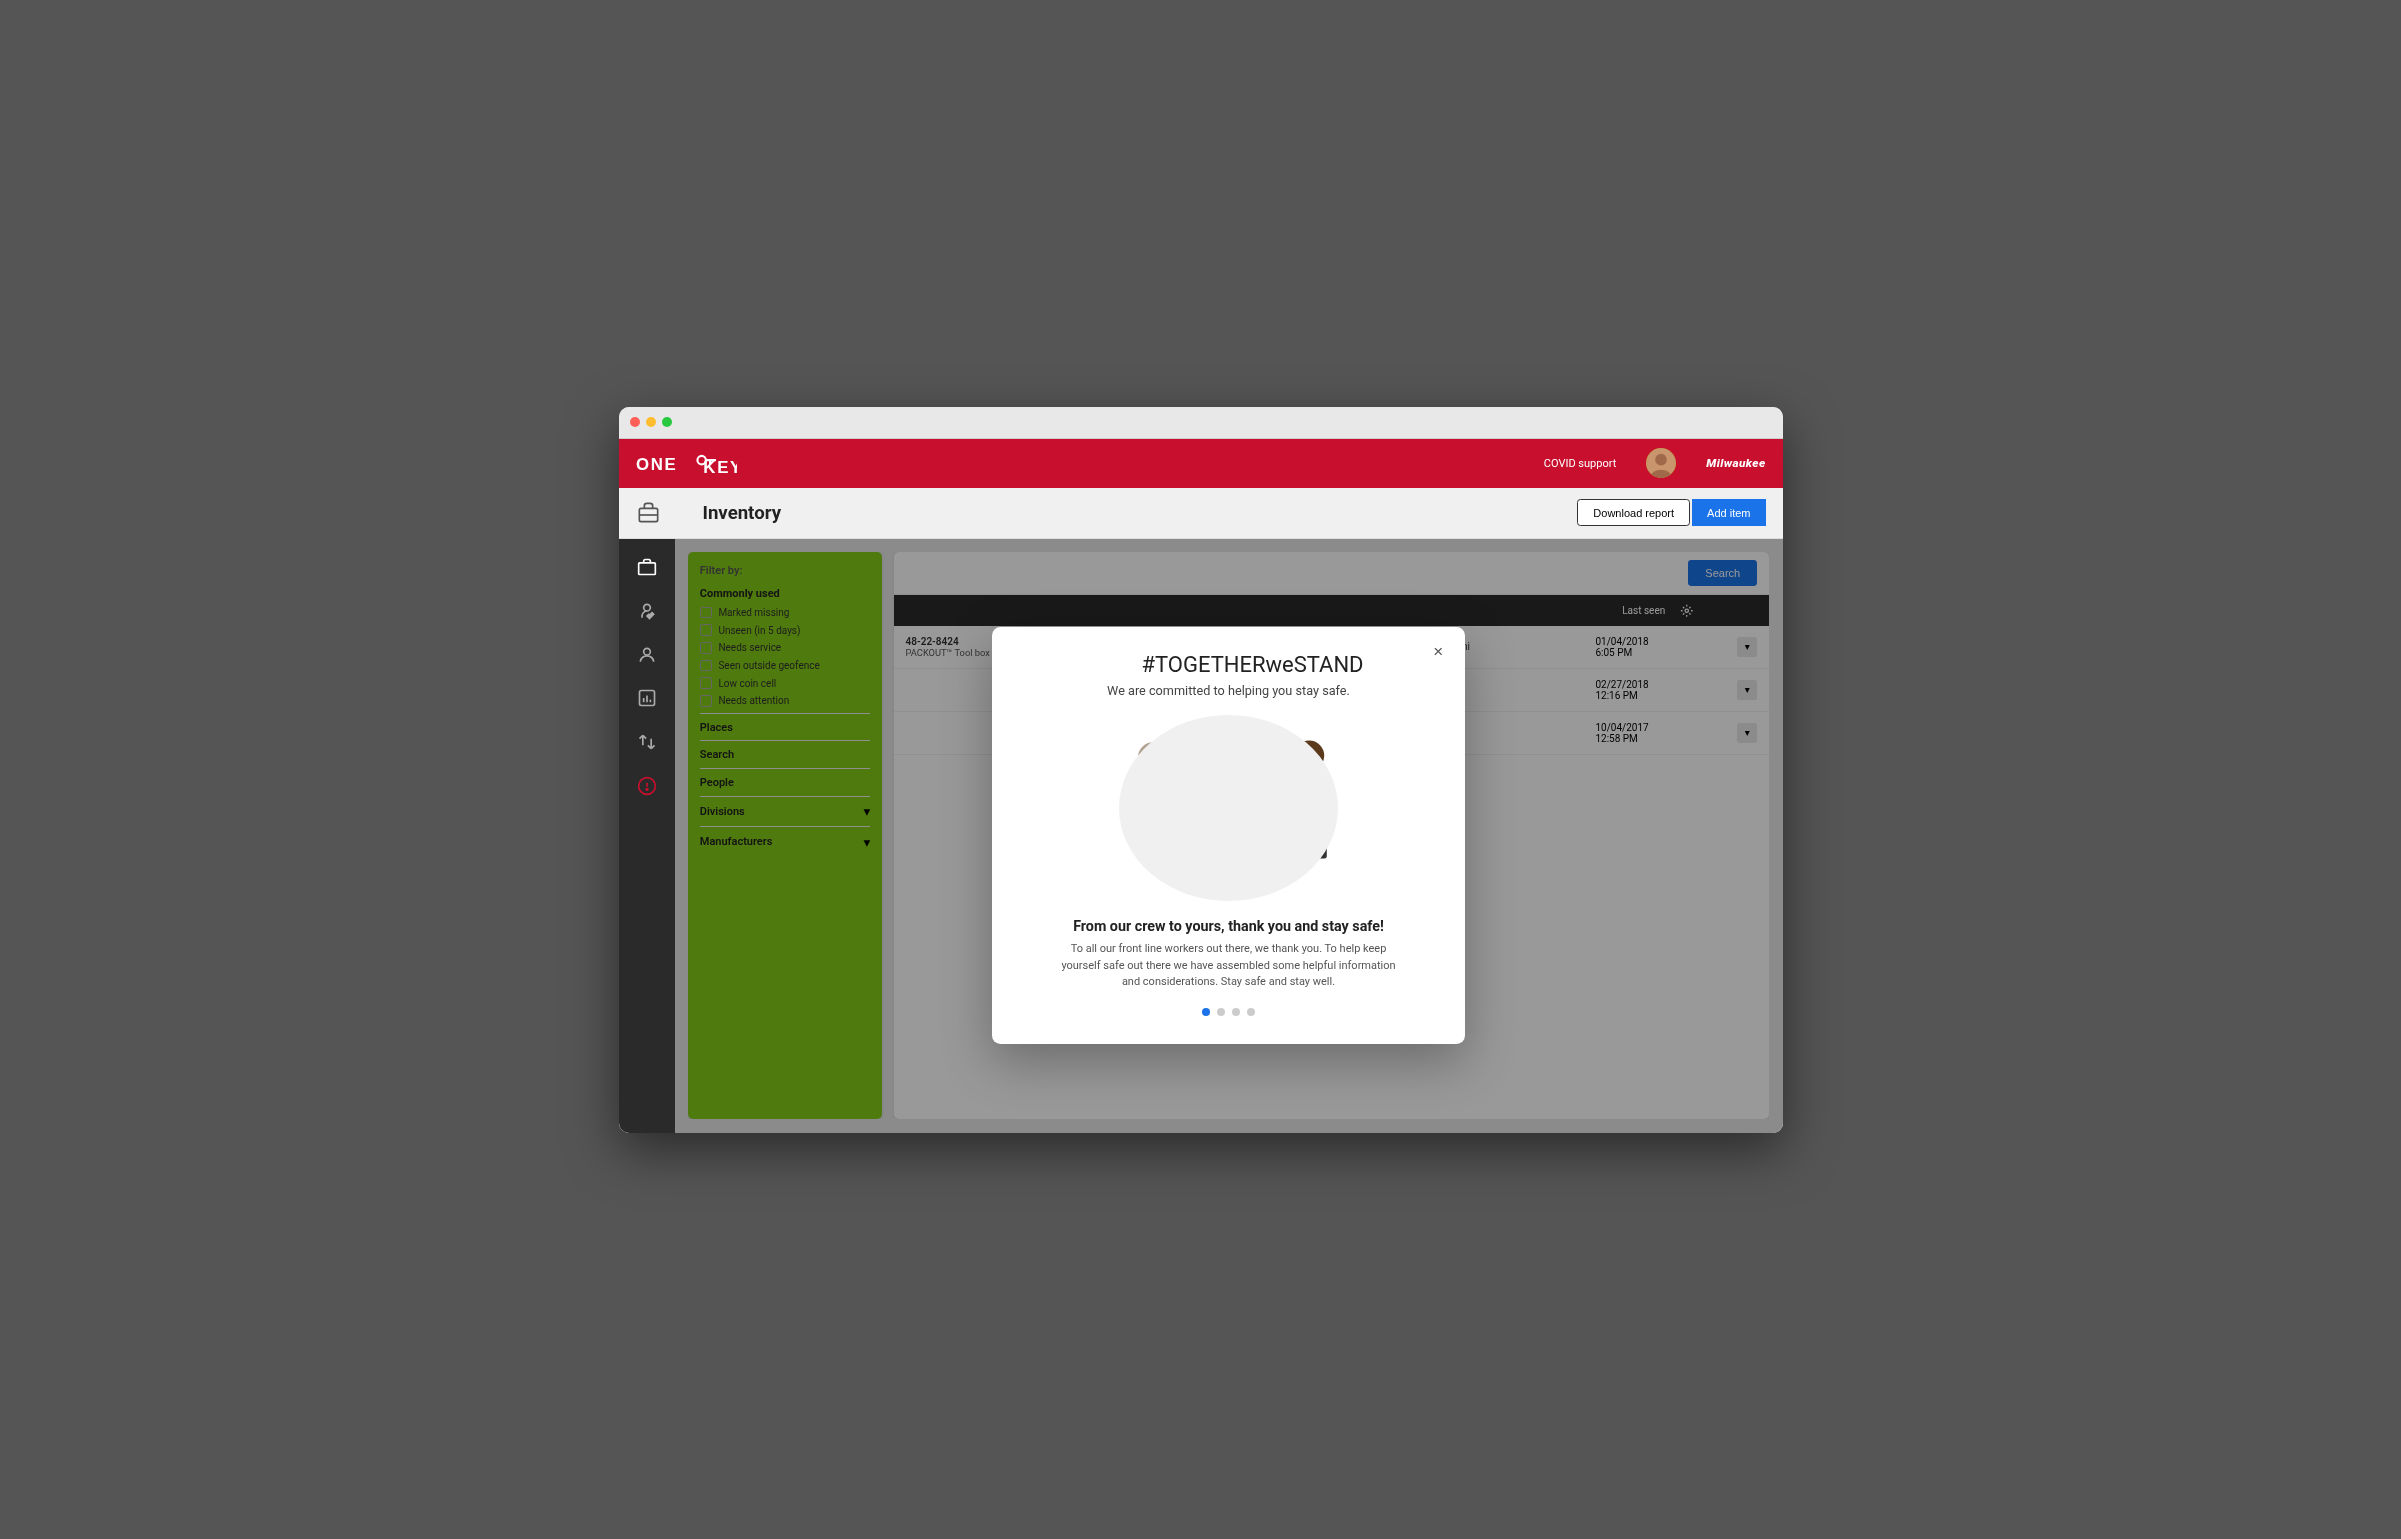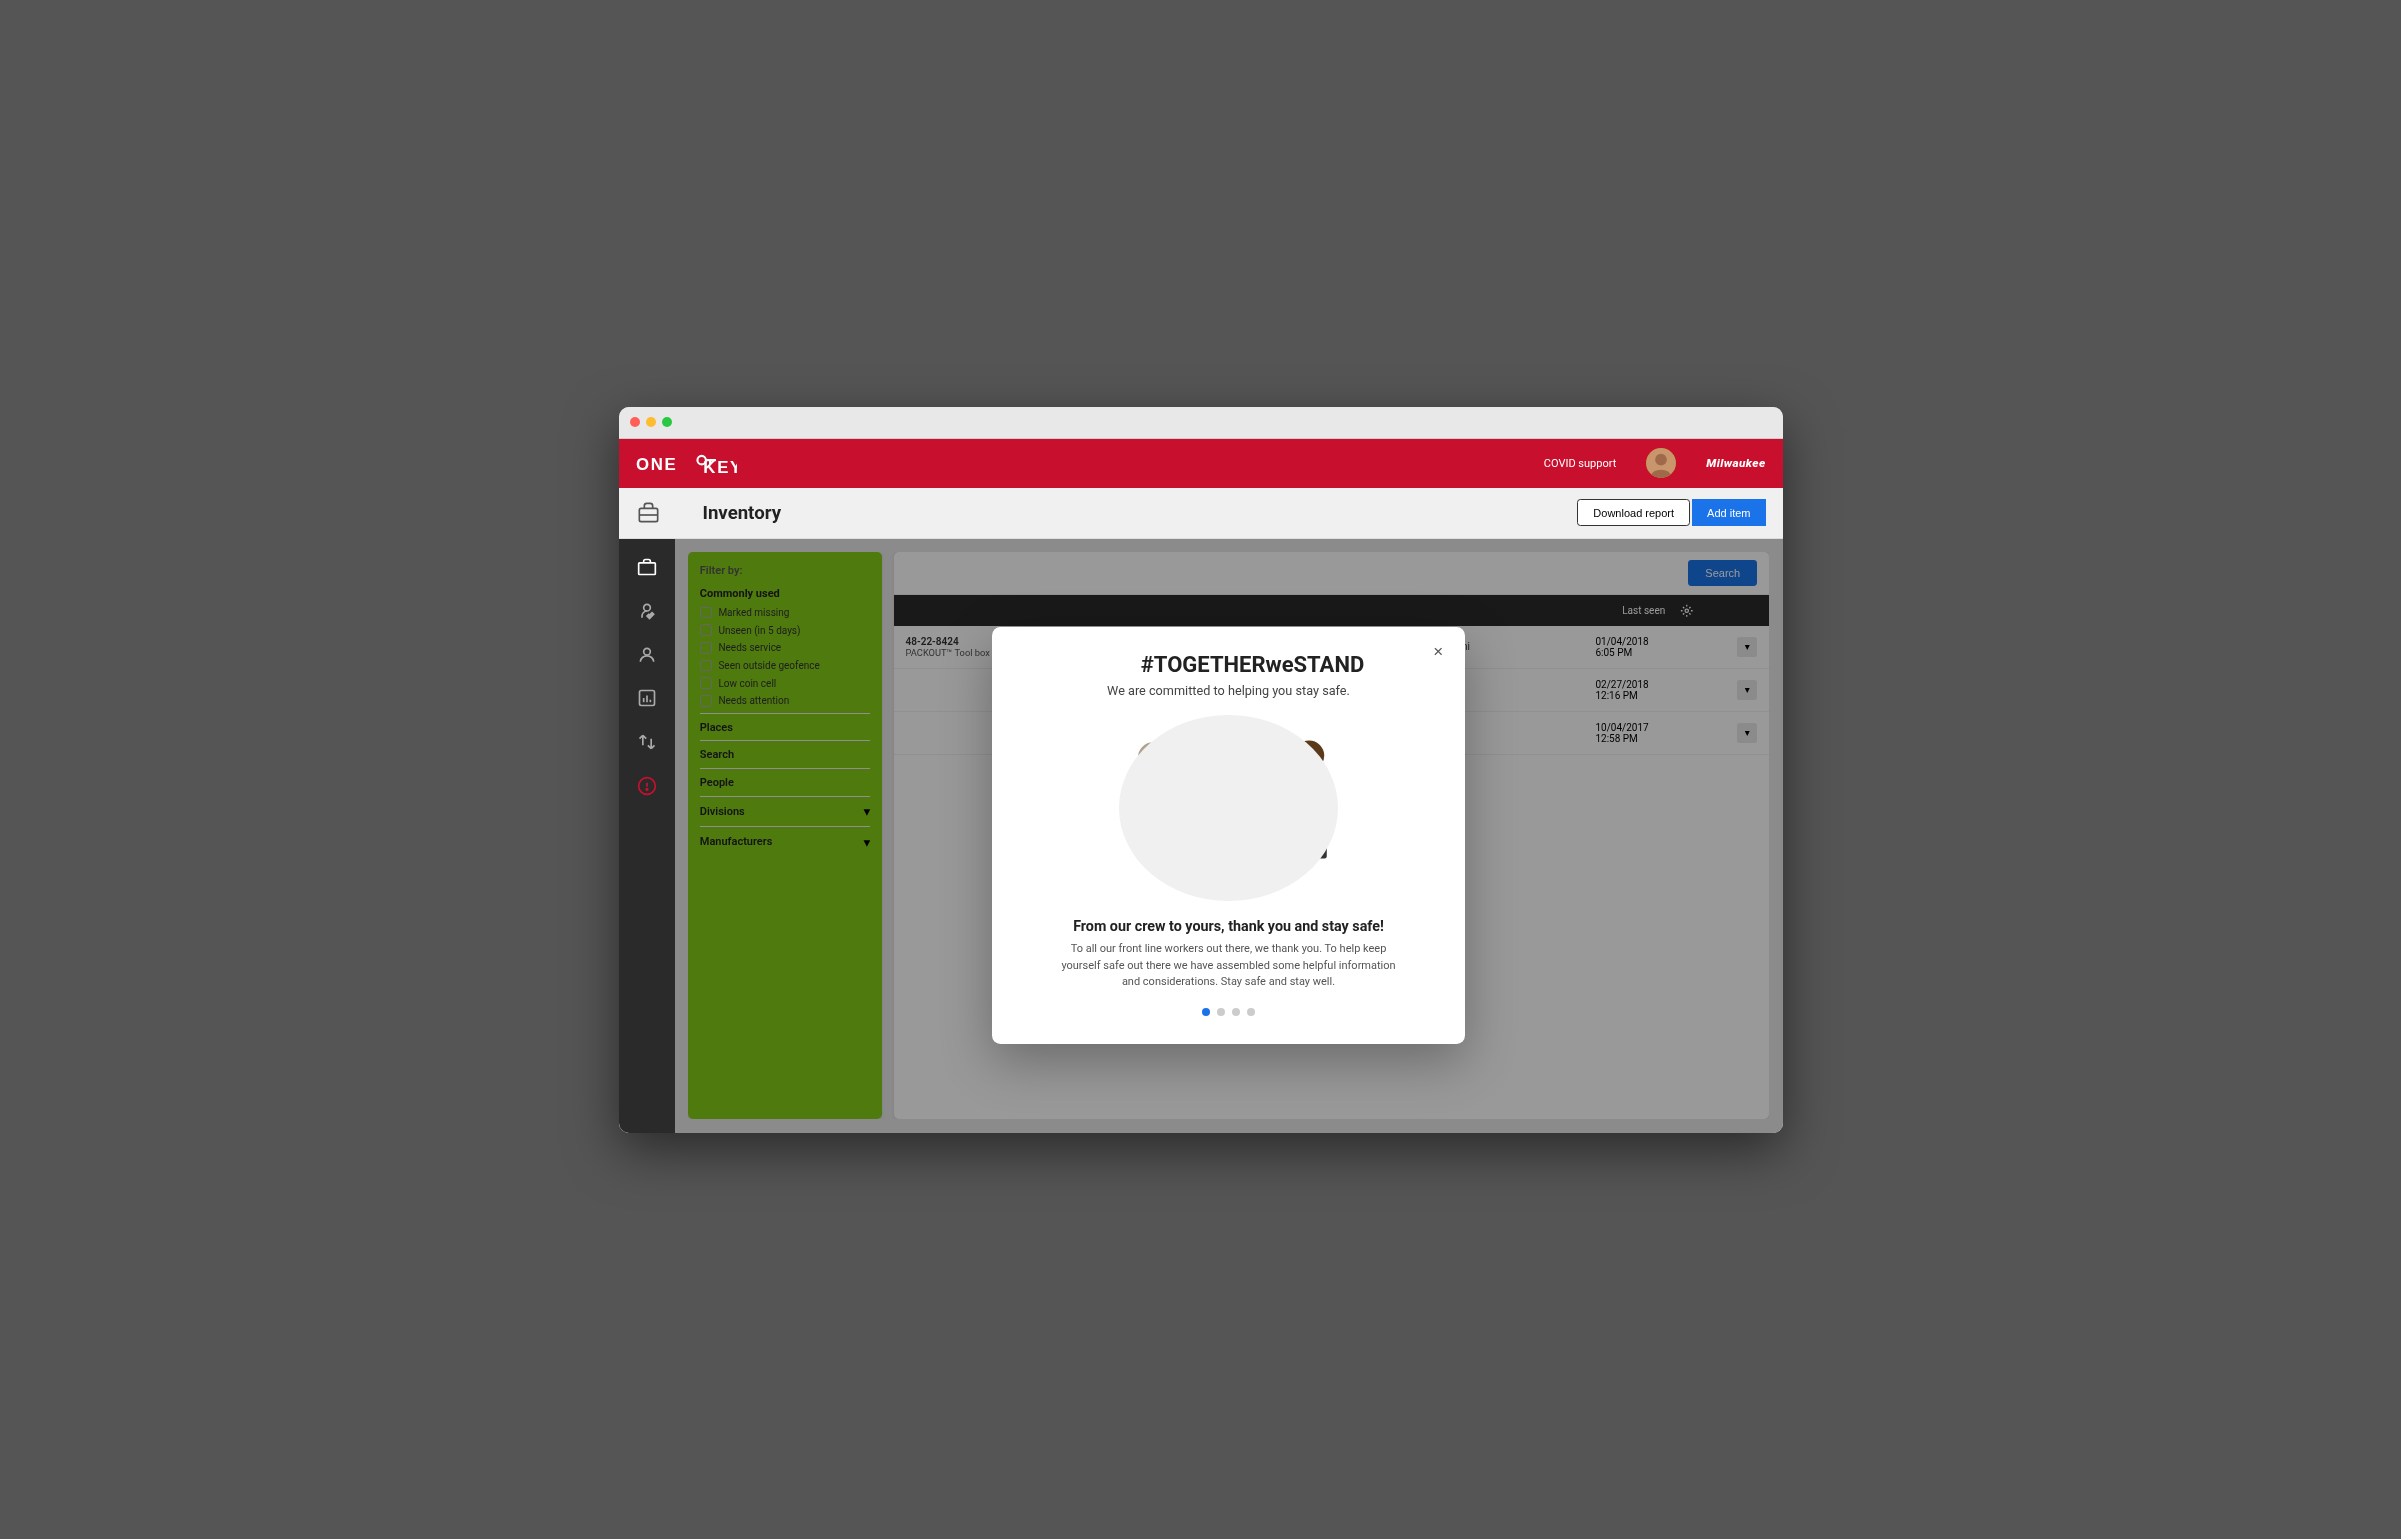--- a/index.html
+++ b/index.html
@@ -334,21 +334,21 @@
     }
     .modal-body {
       padding: 25px 34px 20px;
       display: flex;
       flex-direction: column;
       align-items: center;
       text-align: center;
     }
     .modal-hashtag {
       font-size: 22px;
-      font-weight: 700;
+      font-weight: 400;
       color: #222;
       margin-bottom: 6.8px;
       margin-left: 48px;
     }
     .modal-subtitle {
       font-size: 12.7px;
       color: #444;
       margin-bottom: 17px;
     }
     

